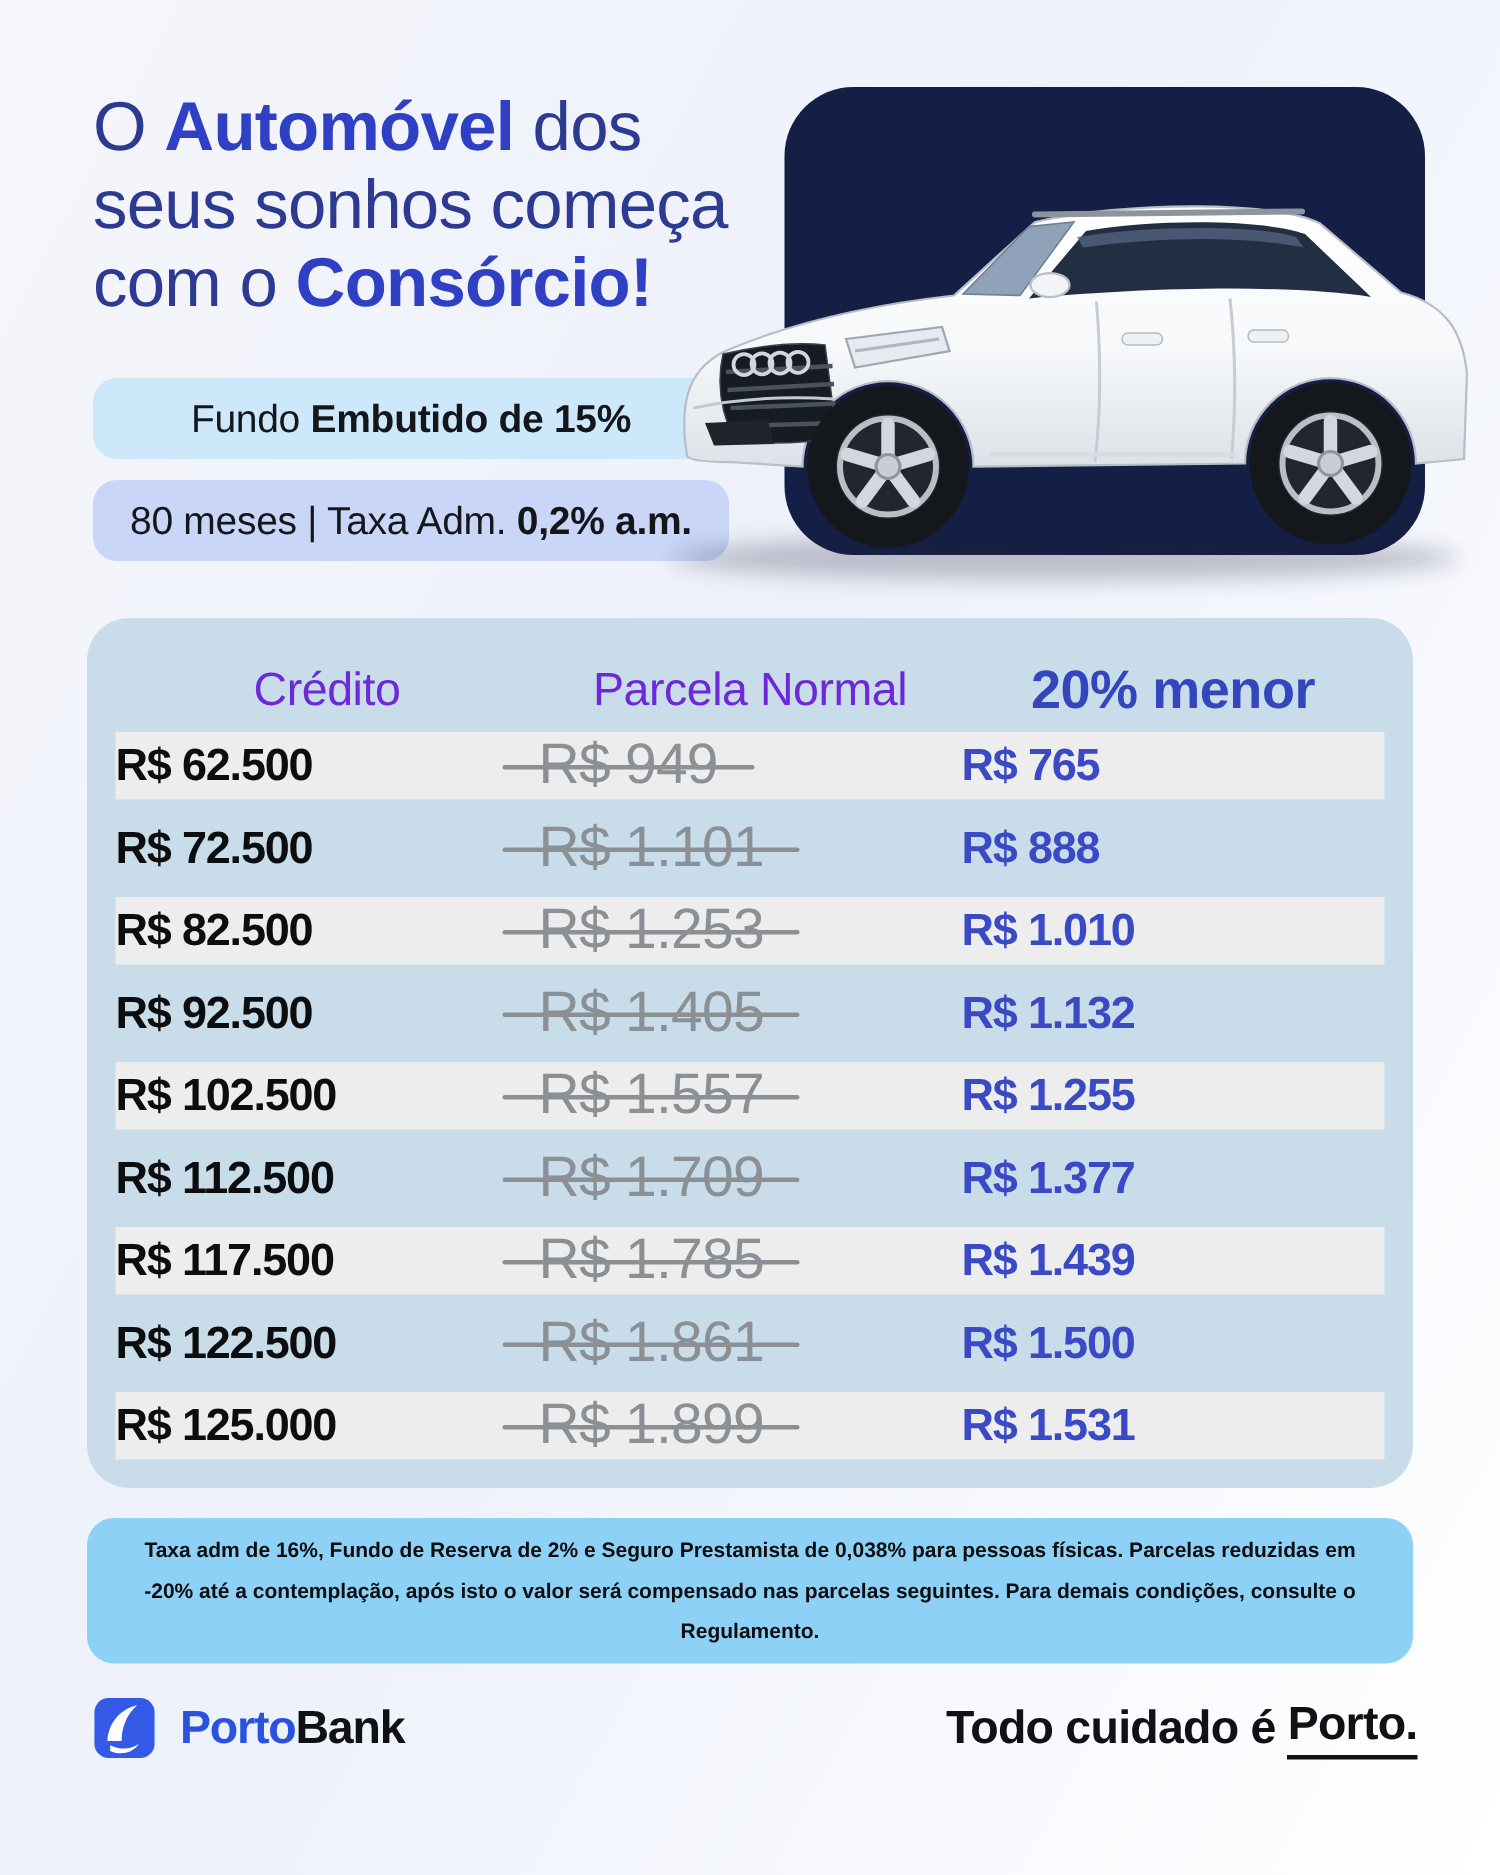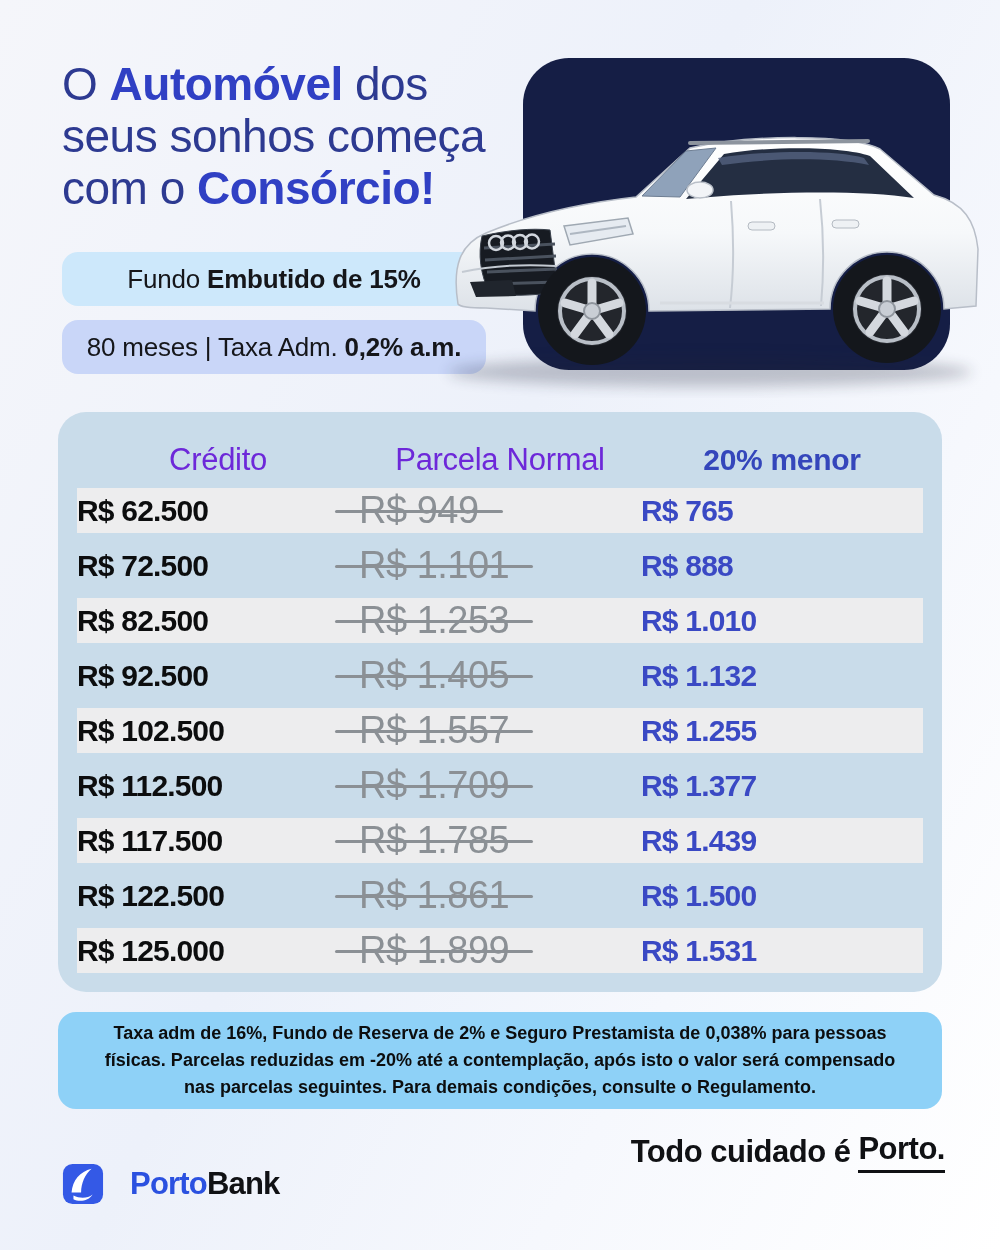--- a/index.html
+++ b/index.html
@@ -22,39 +22,39 @@
   
   .hero-panel{position:absolute;left:523px;top:58px;width:427px;height:312px;
     border-radius:46px;background:#151e45;z-index:1;}
   .car{position:absolute;left:428px;top:96px;width:565px;height:302px;z-index:4;}
   
   .table-card{position:absolute;left:58px;top:412px;width:884px;height:580px;
     border-radius:28px;background:#c9dcea;z-index:2;}
   .t-header{position:absolute;top:22px;left:19px;right:19px;height:52px;
     display:grid;grid-template-columns:1fr 1fr 1fr;align-items:center;text-align:center;}
   .th{font-size:31px;color:#6d28d9;font-weight:500;letter-spacing:-0.3px;}
-  .th-reduced{font-size:30px;color:#3446bb;font-weight:800;letter-spacing:-0.3px;}
+  .th-reduced{font-size:36px;color:#3446bb;font-weight:800;letter-spacing:-0.3px;}
   .t-rows{position:absolute;top:76px;left:19px;right:19px;}
   .t-row{height:45px;margin-bottom:10px;display:grid;grid-template-columns:1fr 1fr 1fr;
     align-items:center;text-align:left;}
   .t-row.striped{background:#ededee;}
   .cell-credit{font-weight:800;font-size:30px;color:#0c0d0e;letter-spacing:-0.8px;}
   .cell-normal{font-size:38px;color:#8b9095;letter-spacing:-0.5px;}
   .cell-reduced{font-weight:800;font-size:30px;color:#3a49c4;letter-spacing:-0.8px;}
   .strike{position:relative;display:inline-block;}
   .strike::after{content:"";position:absolute;left:-24px;right:-24px;top:50%;
     height:3px;margin-top:-1px;background:#8b9095;border-radius:2px;}
   
   .note{position:absolute;left:58px;top:1012px;width:884px;min-height:86px;
     border-radius:18px;background:#8ed1f7;display:flex;align-items:center;justify-content:center;
-    text-align:center;font-size:18px;line-height:27px;font-weight:600;color:#0c0d0e;
+    text-align:center;font-size:14px;line-height:27px;font-weight:600;color:#0c0d0e;
     padding:8px 38px;box-sizing:border-box;z-index:2;}
   
   .footer-logo{position:absolute;left:62px;top:1126px;height:52px;
-    display:flex;align-items:center;gap:26px;z-index:2;margin-top:32px;}
+    display:flex;align-items:center;gap:16px;z-index:2;}
   .logo-text{font-size:31px;font-weight:800;letter-spacing:-0.8px;color:#101114;}
   .logo-porto{color:#2b51e0;}
   .tagline{position:absolute;right:55px;top:1126px;height:52px;display:flex;align-items:center;
     font-size:31px;font-weight:600;color:#101114;letter-spacing:-0.5px;z-index:2;}
   .tagline .brand-underline{border-bottom:3px solid #101114;padding-bottom:3px;margin-left:8px;}
 </style>
 </head>
 <body>
 
 <div class="canvas">

